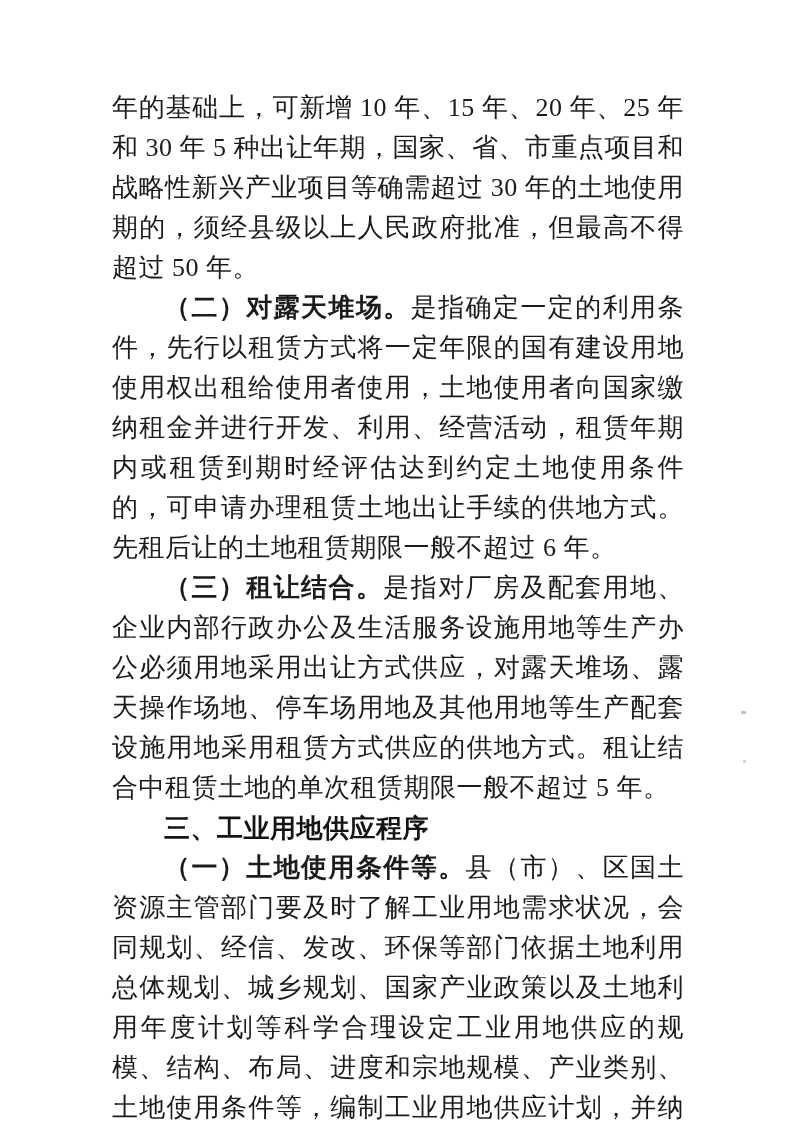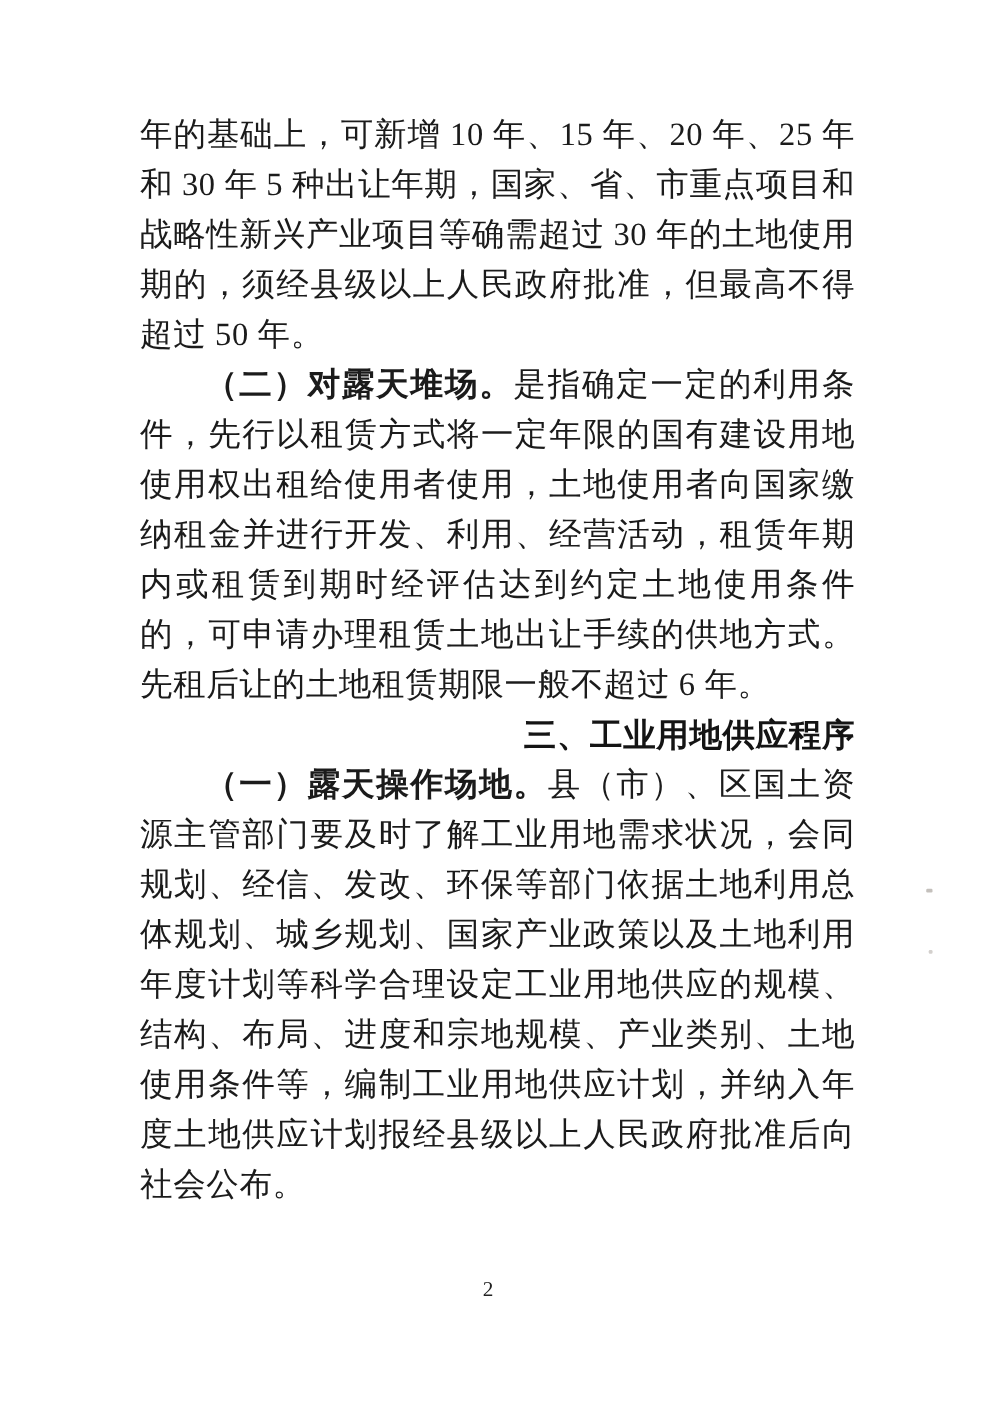--- a/index.html
+++ b/index.html
@@ -43,21 +43,21 @@
   .lead {
     font-weight: bold;
   }
 
   .heading {
     font-family: "Liberation Sans", "DejaVu Sans", sans-serif;
     font-size: 26px;
     line-height: 40px;
     font-weight: bold;
     text-indent: 2em;
-    text-align: right;
+    text-align: left;
     color: #141414;
   }
 
   .page-number {
     position: absolute;
     top: 1022px;
     left: 0;
     width: 781px; 
     text-align: center;
     font-size: 17px;
@@ -83,25 +83,28 @@
   <main class="text-block">
 
     <p class="para">
       <span>年的基础上，可新增 10 年、15 年、20 年、25 年和 30 年 5 种出让年期，国家、省、市重点项目和战略性新兴产业项目等确需超过 30 年的土地使用期的，须经县级以上人民政府批准，但最高不得超过 50 年。</span>
     </p>
 
     <p class="para indented">
       <span class="lead">（二）对露天堆场。</span><span>是指确定一定的利用条件，先行以租赁方式将一定年限的国有建设用地使用权出租给使用者使用，土地使用者向国家缴纳租金并进行开发、利用、经营活动，租赁年期内或租赁到期时经评估达到约定土地使用条件的，可申请办理租赁土地出让手续的供地方式。先租后让的土地租赁期限一般不超过 6 年。</span>
     </p>
 
+    <p class="para indented">
+      <span class="lead">（三）租让结合。</span><span>是指对厂房及配套用地、企业内部行政办公及生活服务设施用地等生产办公必须用地采用出让方式供应，对露天堆场、露天操作场地、停车场用地及其他用地等生产配套设施用地采用租赁方式供应的供地方式。租让结合中租赁土地的单次租赁期限一般不超过 5 年。</span>
+    </p>
 
     <h2 class="heading">三、工业用地供应程序</h2>
 
     <p class="para indented">
-      <span class="lead">（一）露天操作场地。</span><span>县（市）、区国土资源主管部门要及时了解工业用地需求状况，会同规划、经信、发改、环保等部门依据土地利用总体规划、城乡规划、国家产业政策以及土地利用年度计划等科学合理设定工业用地供应的规模、结构、布局、进度和宗地规模、产业类别、土地使用条件等，编制工业用地供应计划，并纳入年度土地供应计划报经县级以上人民政府批准后向社会公布。</span>
+      <span class="lead">（一）土地使用条件等。</span><span>县（市）、区国土资源主管部门要及时了解工业用地需求状况，会同规划、经信、发改、环保等部门依据土地利用总体规划、城乡规划、国家产业政策以及土地利用年度计划等科学合理设定工业用地供应的规模、结构、布局、进度和宗地规模、产业类别、土地使用条件等，编制工业用地供应计划，并纳入年度土地供应计划报经县级以上人民政府批准后向社会公布。</span>
     </p>
 
   </main>
 
   <footer class="page-number">2</footer>
 
   <span class="speck speck-1"></span>
   <span class="speck speck-2"></span>
 
 </div>

